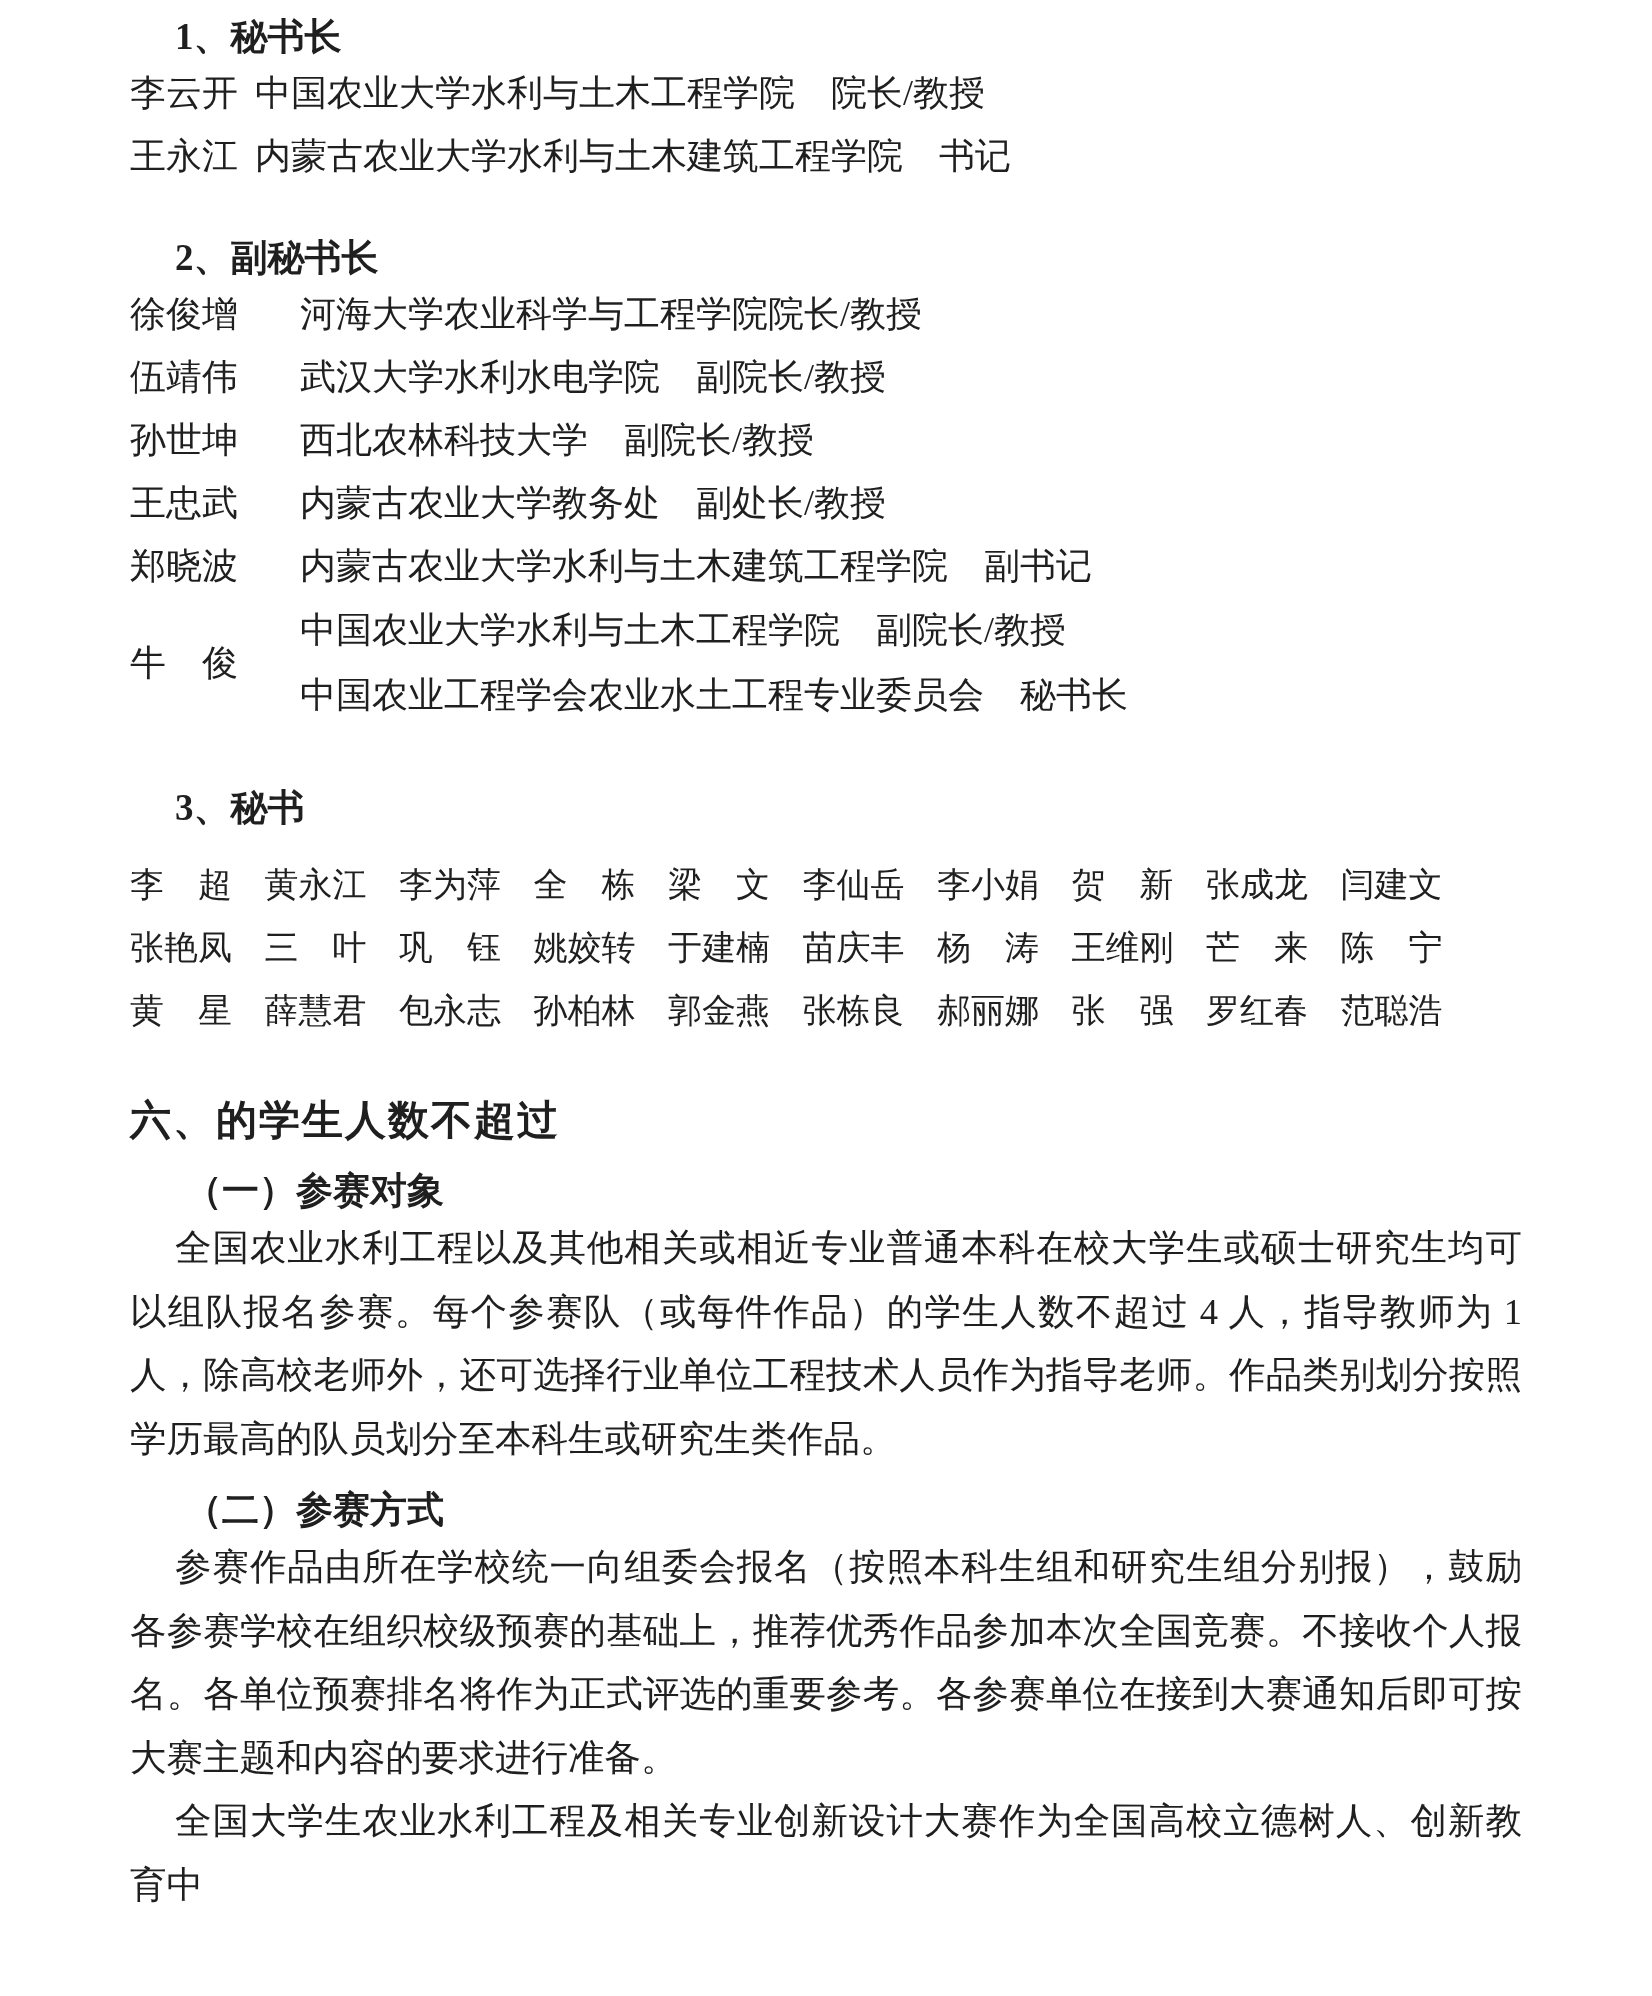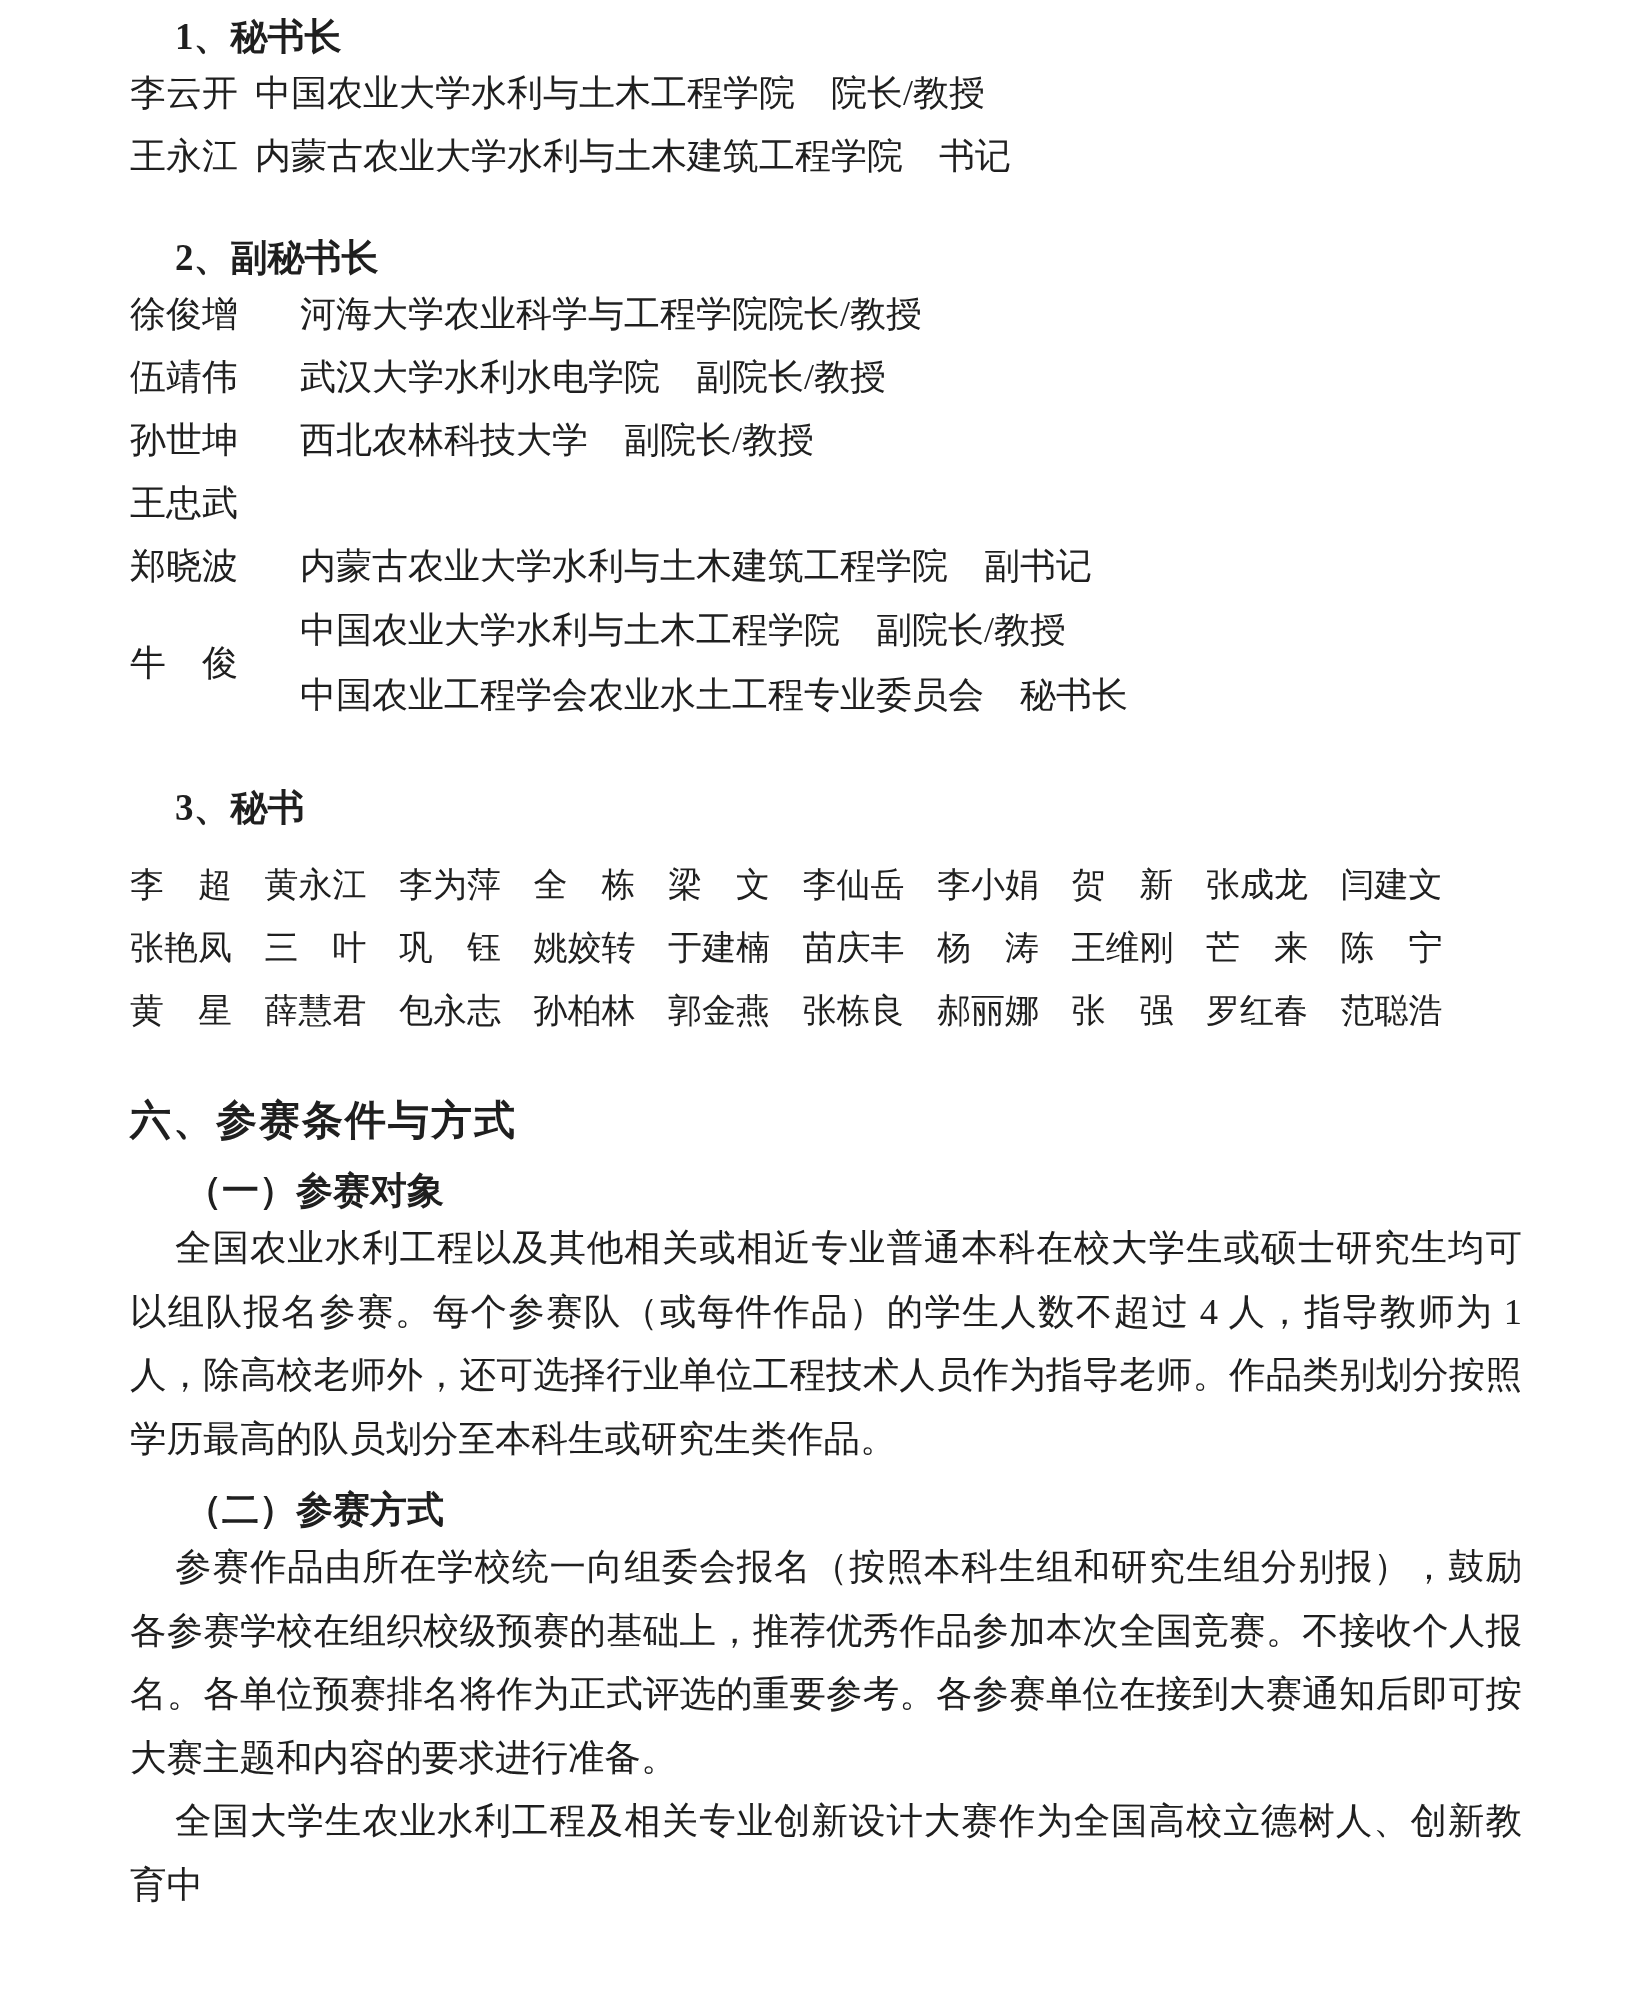--- a/index.html
+++ b/index.html
@@ -95,20 +95,21 @@
     <div class="member-row sec2">
       <span class="member-name">伍靖伟</span>
       <span class="member-affil">武汉大学水利水电学院　副院长/教授</span>
     </div>
     <div class="member-row sec2">
       <span class="member-name">孙世坤</span>
       <span class="member-affil">西北农林科技大学　副院长/教授</span>
     </div>
     <div class="member-row sec2">
       <span class="member-name">王忠武</span>
+      <span class="member-affil">内蒙古农业大学教务处　副处长/教授</span>
     </div>
     <div class="member-row sec2">
       <span class="member-name">郑晓波</span>
       <span class="member-affil">内蒙古农业大学水利与土木建筑工程学院　副书记</span>
     </div>
     <div class="member-row sec2 multi">
       <span class="member-name">牛　俊</span>
       <div class="affil-stack">
         <span class="member-affil">中国农业大学水利与土木工程学院　副院长/教授</span>
         <span class="member-affil">中国农业工程学会农业水土工程专业委员会　秘书长</span>
@@ -151,21 +152,21 @@
       <span class="sec-name">郭金燕</span>
       <span class="sec-name">张栋良</span>
       <span class="sec-name">郝丽娜</span>
       <span class="sec-name">张　强</span>
       <span class="sec-name">罗红春</span>
       <span class="sec-name">范聪浩</span>
     </div>
   </section>
 
   <section>
-    <h2 class="big-heading">六、参赛条件与方式</h2>
+    <h2 class="big-heading">六、的学生人数不超过</h2>
 
     <div>
       <h3 class="sub-heading first-sub">（一）参赛对象</h3>
       <p class="para">全国农业水利工程以及其他相关或相近专业普通本科在校大学生或硕士研究生均可以组队报名参赛。每个参赛队（或每件作品）的学生人数不超过 4 人，指导教师为 1 人，除高校老师外，还可选择行业单位工程技术人员作为指导老师。作品类别划分按照学历最高的队员划分至本科生或研究生类作品。</p>
     </div>
 
     <div>
       <h3 class="sub-heading">（二）参赛方式</h3>
       <p class="para">参赛作品由所在学校统一向组委会报名（按照本科生组和研究生组分别报），鼓励各参赛学校在组织校级预赛的基础上，推荐优秀作品参加本次全国竞赛。不接收个人报名。各单位预赛排名将作为正式评选的重要参考。各参赛单位在接到大赛通知后即可按大赛主题和内容的要求进行准备。</p>
     </div>

